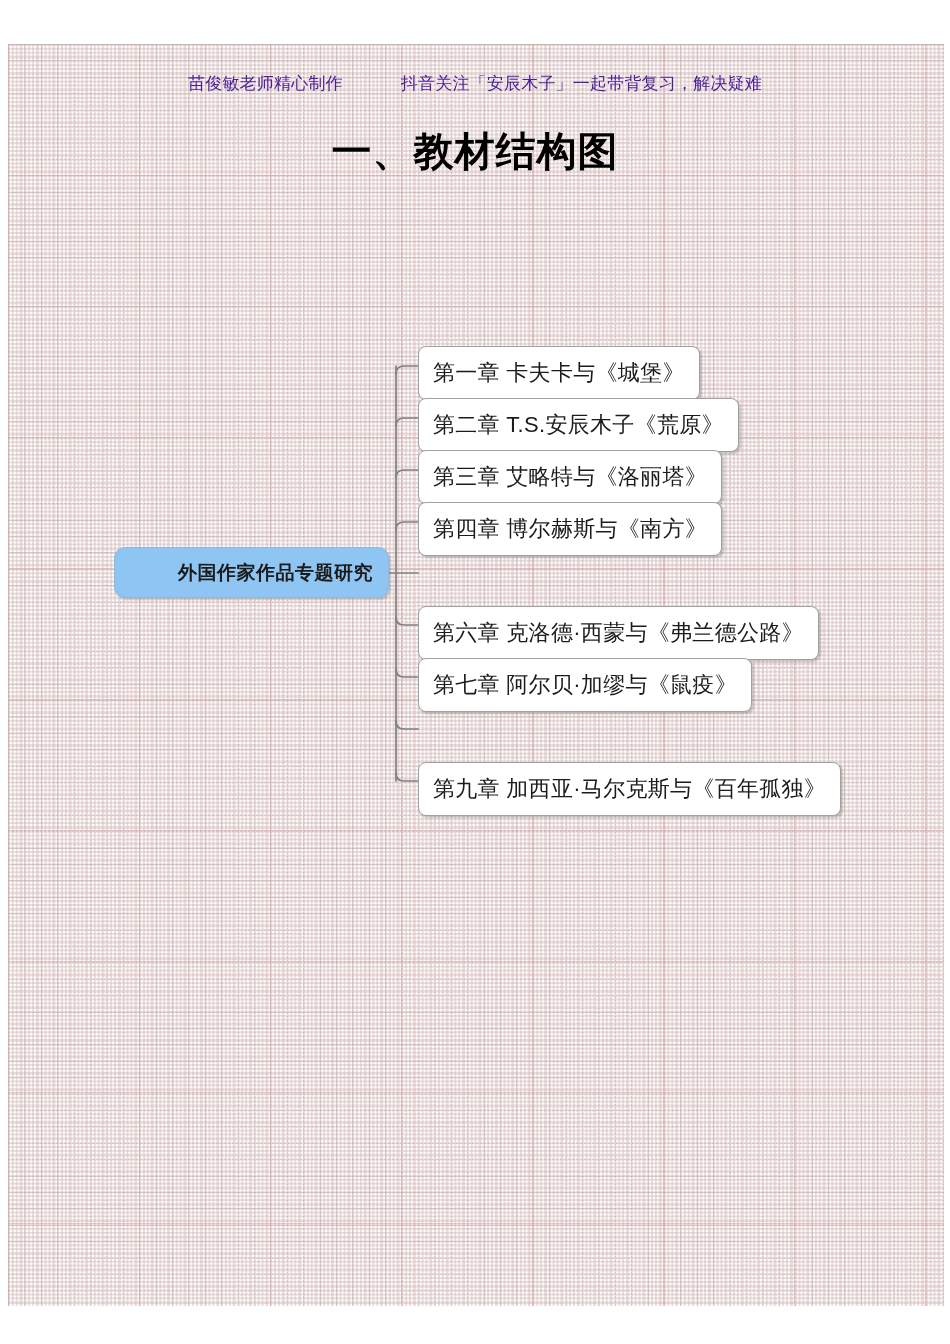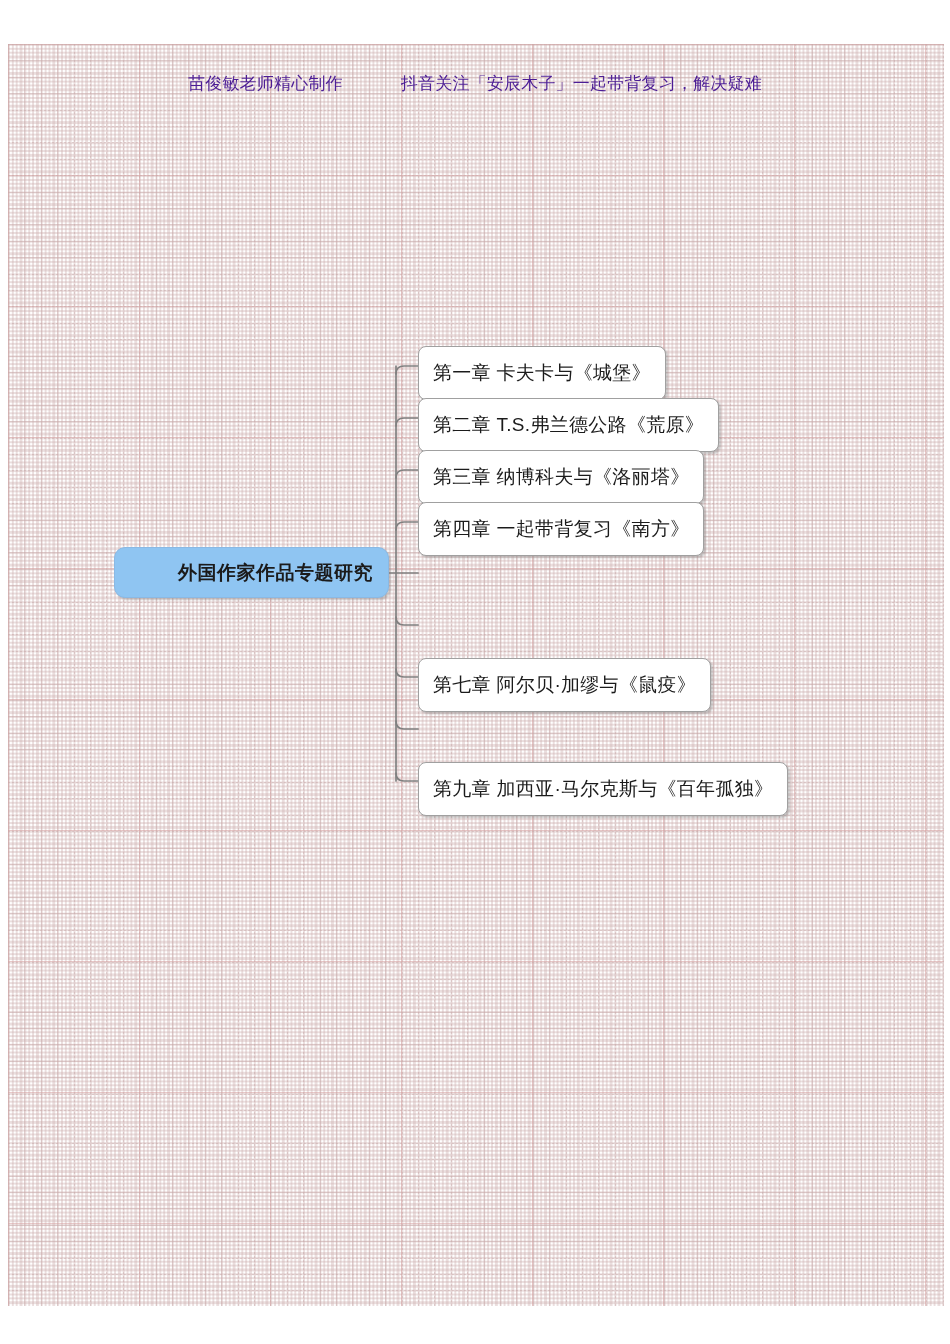--- a/index.html
+++ b/index.html
@@ -150,37 +150,38 @@
     left: 418px;
     height: 54px;
     box-sizing: border-box;
     background: #ffffff;
     border: 1.4px solid #a0a0a0;
     border-radius: 8px;
     box-shadow: 2px 2px 2px rgba(130,130,130,0.42);
     display: inline-flex;
     align-items: center;
     padding: 0 14px;
-    font-size: 19px;
+    font-size: 22px;
     color: #1b1b1b;
     white-space: nowrap;
     letter-spacing: 0.3px;
   }
 </style>
 </head>
 <body>
 
 <div id="page">
 
   <div id="grid"></div>
 
   <div id="header">
     <span>苗俊敏老师精心制作</span><span class="seg-gap"></span><span>抖音关注「安辰木子」一起带背复习，解决疑难</span>
   </div>
 
+  <div id="title">一、教材结构图</div>
 
   <div id="mindmap">
 
     <svg id="connectors" viewBox="0 0 950 1344" width="950" height="1344" xmlns="http://www.w3.org/2000/svg">
       <g fill="none" stroke="#808080" stroke-width="1.7" stroke-linecap="round">
 
         <path d="M389,573 L396,573"></path>
 
         <path d="M396,366 L396,781"></path>
 
@@ -197,27 +198,30 @@
     </svg>
 
     <div id="root-node">
       <span>外国作家作品专题研究</span>
     </div>
 
     <div class="chap-node" style="top:346px">
       <span>第一章 卡夫卡与《城堡》</span>
     </div>
     <div class="chap-node" style="top:398px">
-      <span>第二章 T.S.弗兰德公路《荒原》</span>
+      <span>第二章 T.S.安辰木子《荒原》</span>
     </div>
     <div class="chap-node" style="top:450px">
-      <span>第三章 纳博科夫与《洛丽塔》</span>
+      <span>第三章 艾略特与《洛丽塔》</span>
     </div>
     <div class="chap-node" style="top:502px">
-      <span>第四章 一起带背复习《南方》</span>
+      <span>第四章 博尔赫斯与《南方》</span>
+    </div>
+    <div class="chap-node" style="top:606px">
+      <span>第六章 克洛德·西蒙与《弗兰德公路》</span>
     </div>
     <div class="chap-node" style="top:658px">
       <span>第七章 阿尔贝·加缪与《鼠疫》</span>
     </div>
     <div class="chap-node" style="top:762px">
       <span>第九章 加西亚·马尔克斯与《百年孤独》</span>
     </div>
 
   </div>
 </div>

